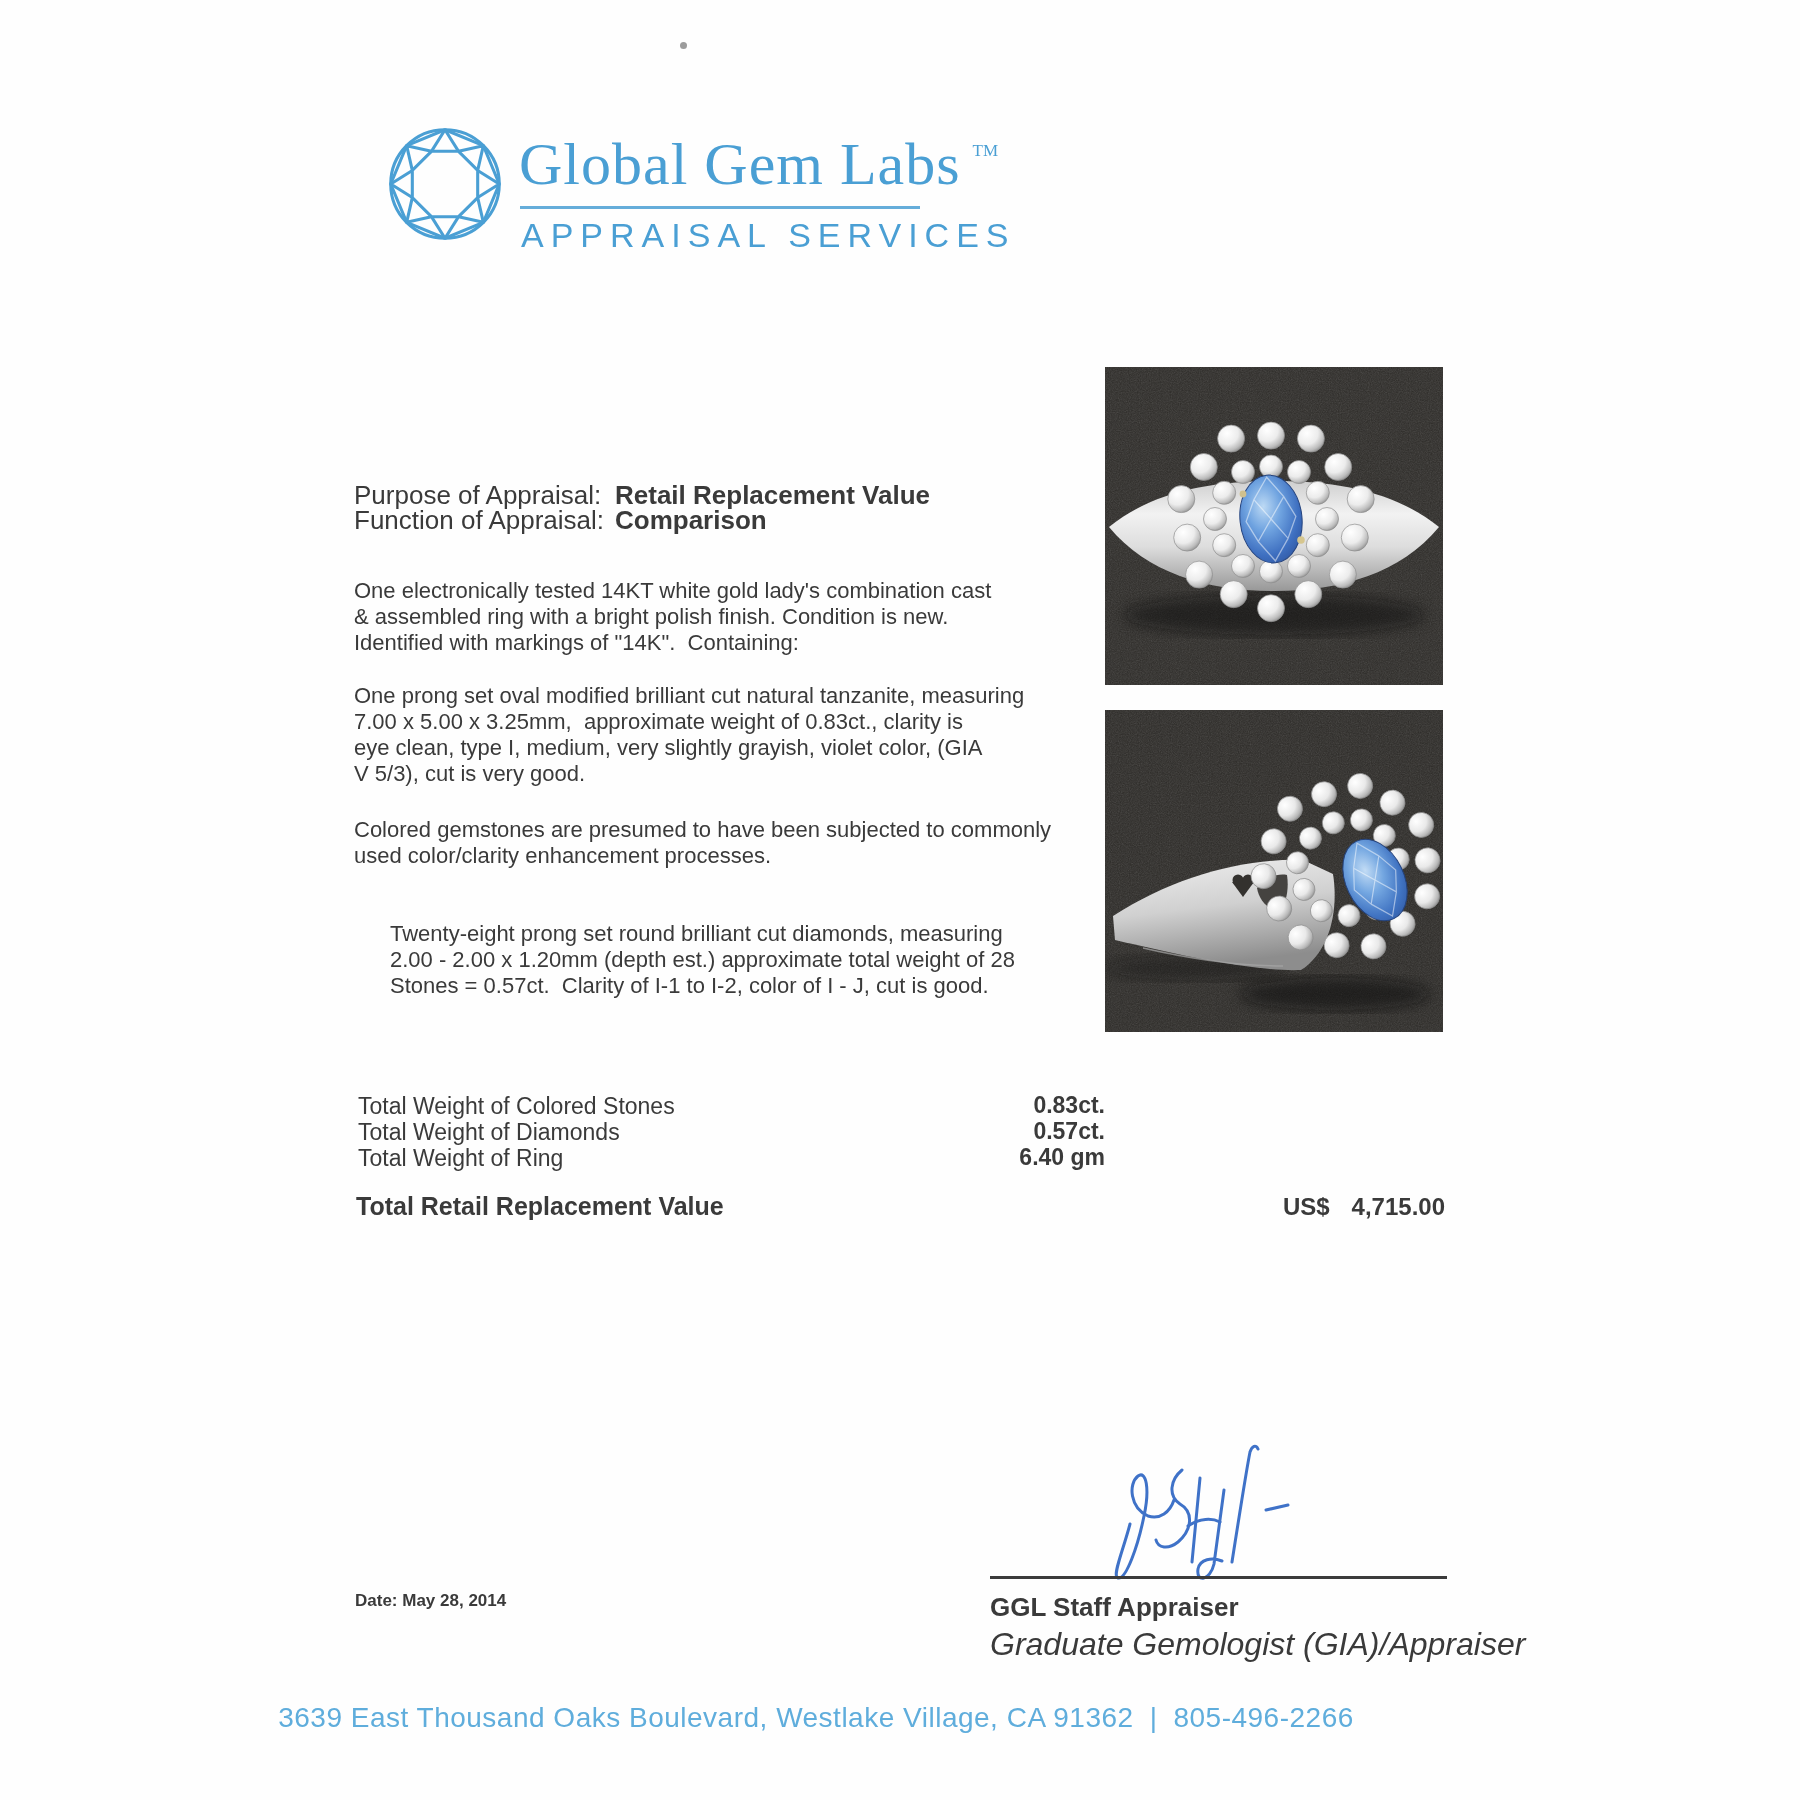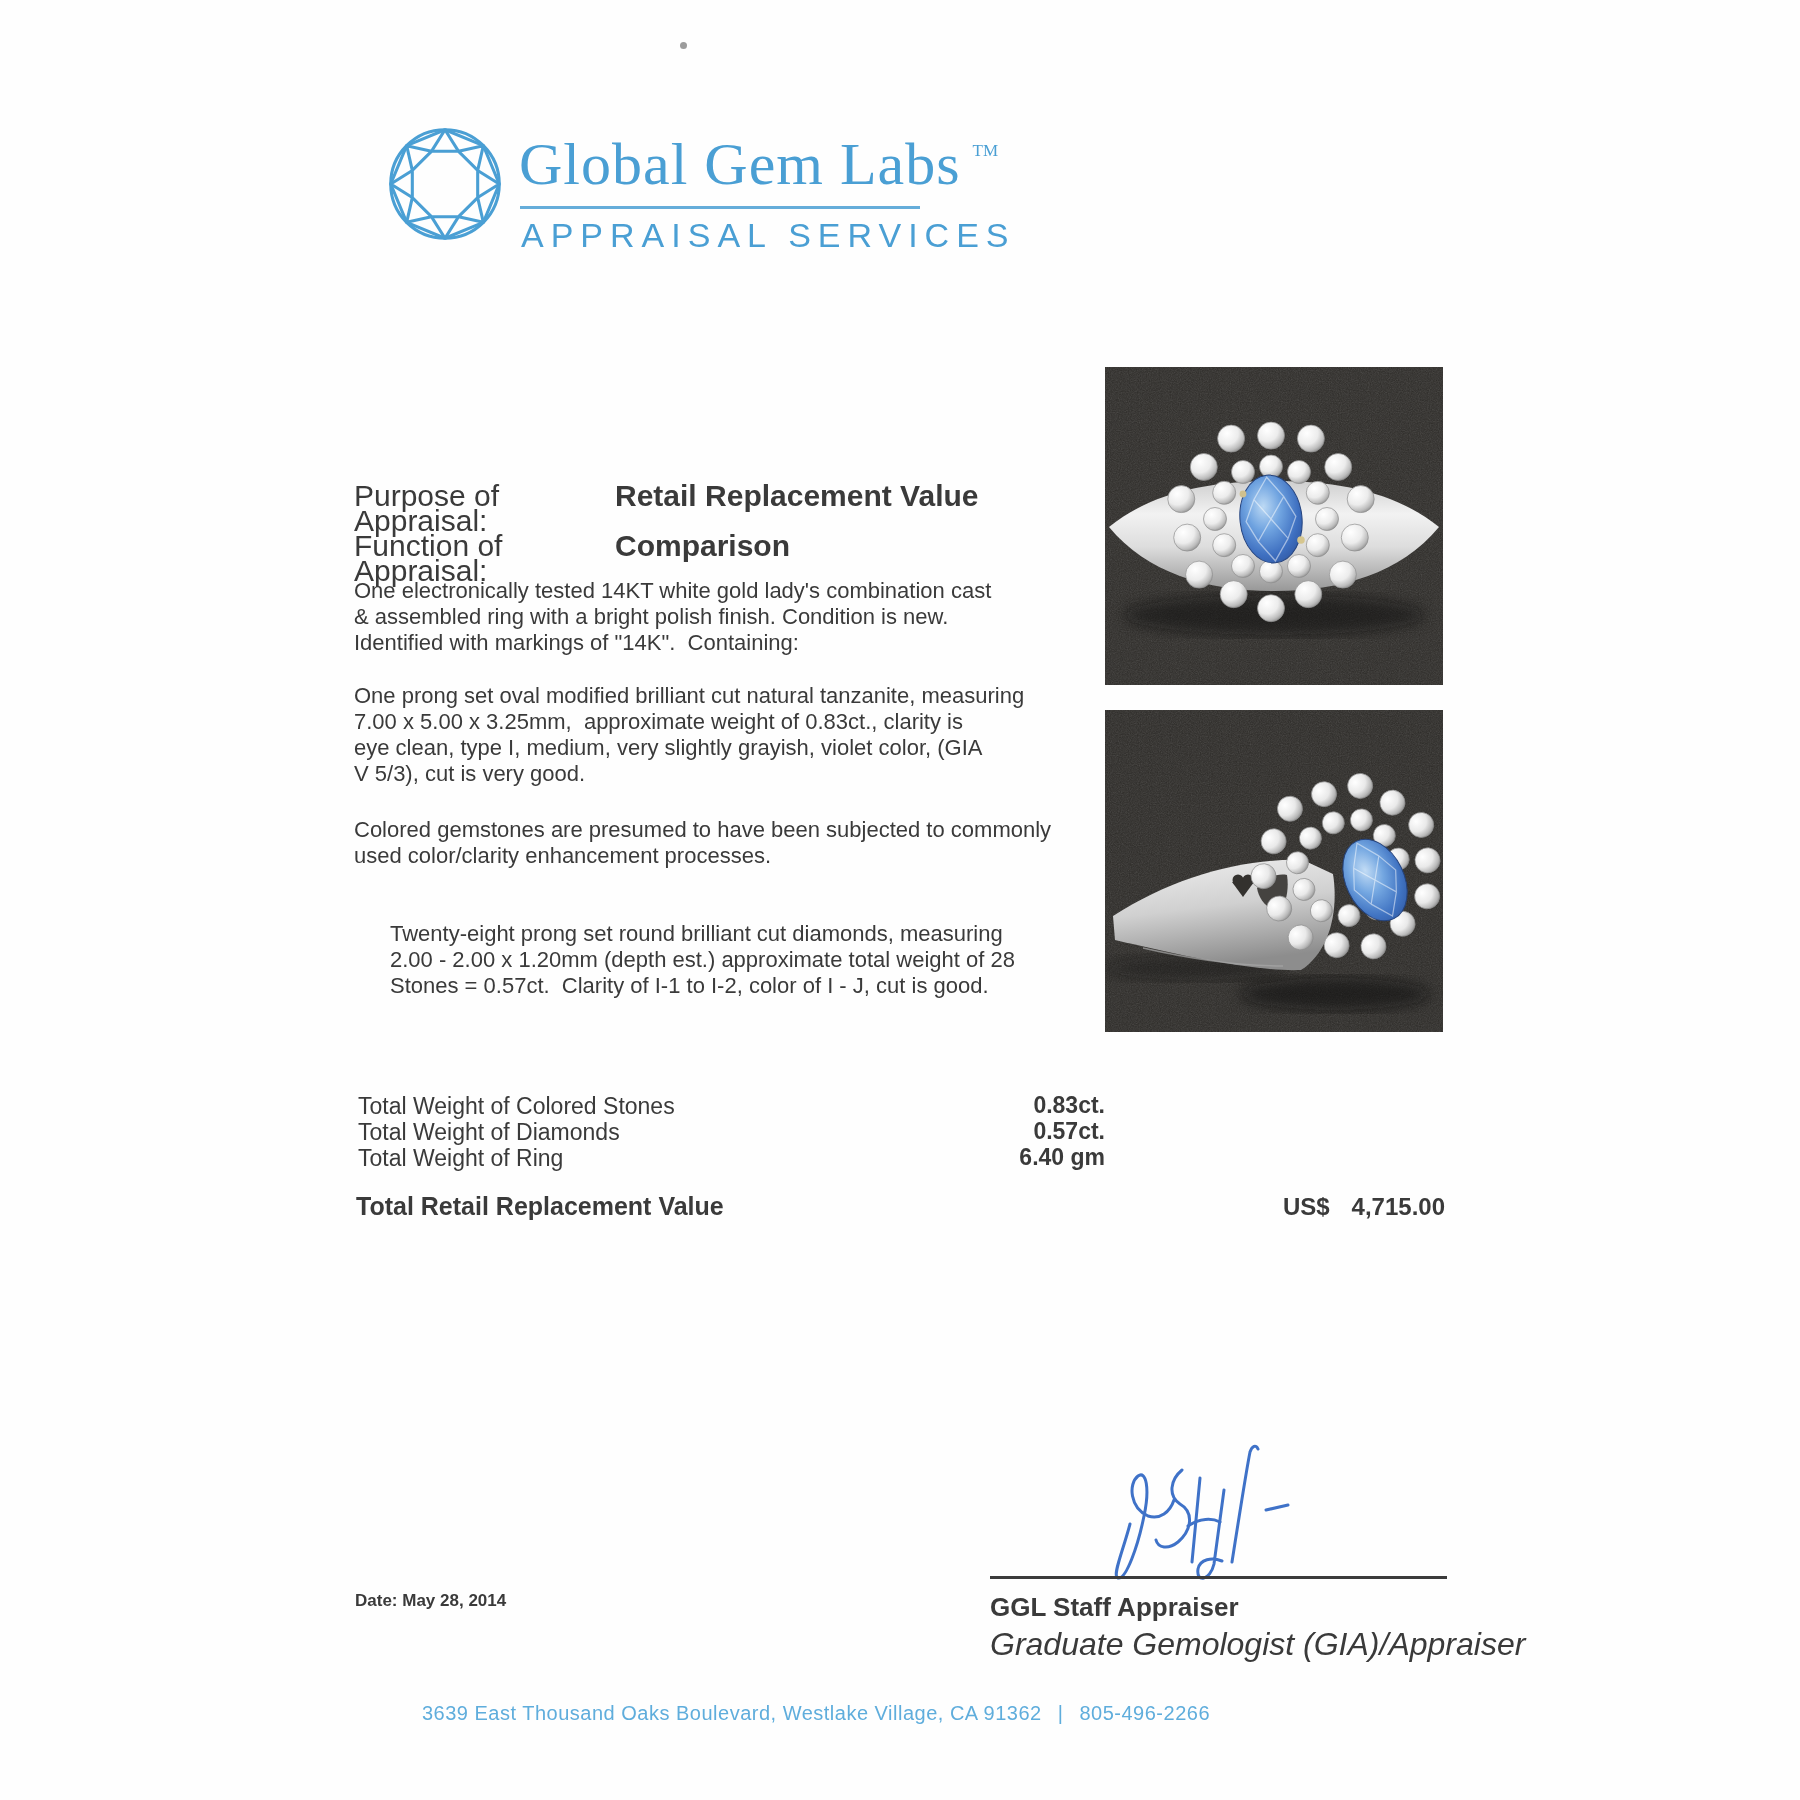--- a/index.html
+++ b/index.html
@@ -15,21 +15,21 @@
   .gem-icon{position:absolute;left:386px;top:124px;width:118px;height:120px;}
   .wordmark{position:absolute;left:519px;top:130px;width:520px;
             font-family:"Liberation Serif",serif;font-size:60px;letter-spacing:1px;
             color:var(--logo-blue);white-space:nowrap;}
   .wordmark sup{font-size:17px;vertical-align:28px;letter-spacing:0;margin-left:12px;}
   .logo-rule{position:absolute;left:520px;top:206px;width:400px;height:3px;background:var(--logo-blue);opacity:.85;}
   .tagline{position:absolute;left:521px;top:216px;font-size:34px;letter-spacing:7px;
            color:var(--logo-blue);white-space:nowrap;}
 
   
-  .kv{position:absolute;left:354px;top:483px;font-size:30px;line-height:25px;}
+  .kv{position:absolute;left:354px;top:483px;font-size:26px;line-height:25px;}
   .kv .row{display:flex;}
   .kv .k{width:261px;}
   .kv .v{font-weight:bold;}
   .para{position:absolute;left:354px;width:700px;font-size:22px;line-height:26px;
         white-space:pre-wrap;}
   .p1{top:556px;} .p2{top:661px;} .p3{top:795px;} .p4{top:899px;margin-left:36px;}
 
   
   .wlabels{position:absolute;left:358px;top:1093px;font-size:23px;line-height:26px;}
   .wvalues{position:absolute;left:945px;top:1092px;width:160px;font-size:23px;line-height:26px;
@@ -45,21 +45,21 @@
 
   
   .date{position:absolute;left:355px;top:1591px;font-size:17px;font-weight:bold;}
   .sig-squiggle{position:absolute;left:1098px;top:1434px;width:200px;height:150px;}
   .sig-rule{position:absolute;left:990px;top:1576px;width:457px;height:3px;background:#3B3B3B;}
   .sig-name{position:absolute;left:990px;top:1592px;font-size:26px;font-weight:bold;}
   .sig-title{position:absolute;left:990px;top:1626px;font-size:32px;font-style:italic;}
 
   
   .footer{position:absolute;left:0;top:1702px;width:1632px;text-align:center;
-          font-size:20px;color:var(--footer-blue);letter-spacing:.5px;}
+          font-size:28px;color:var(--footer-blue);letter-spacing:.5px;}
   .footer .sep{margin:0 16px;}
 
   .speckle{position:absolute;left:680px;top:42px;width:7px;height:7px;border-radius:50%;
            background:#4a4a4a;opacity:.55;}
 </style>
 </head>
 <body>
 
 <div class="page">
 

